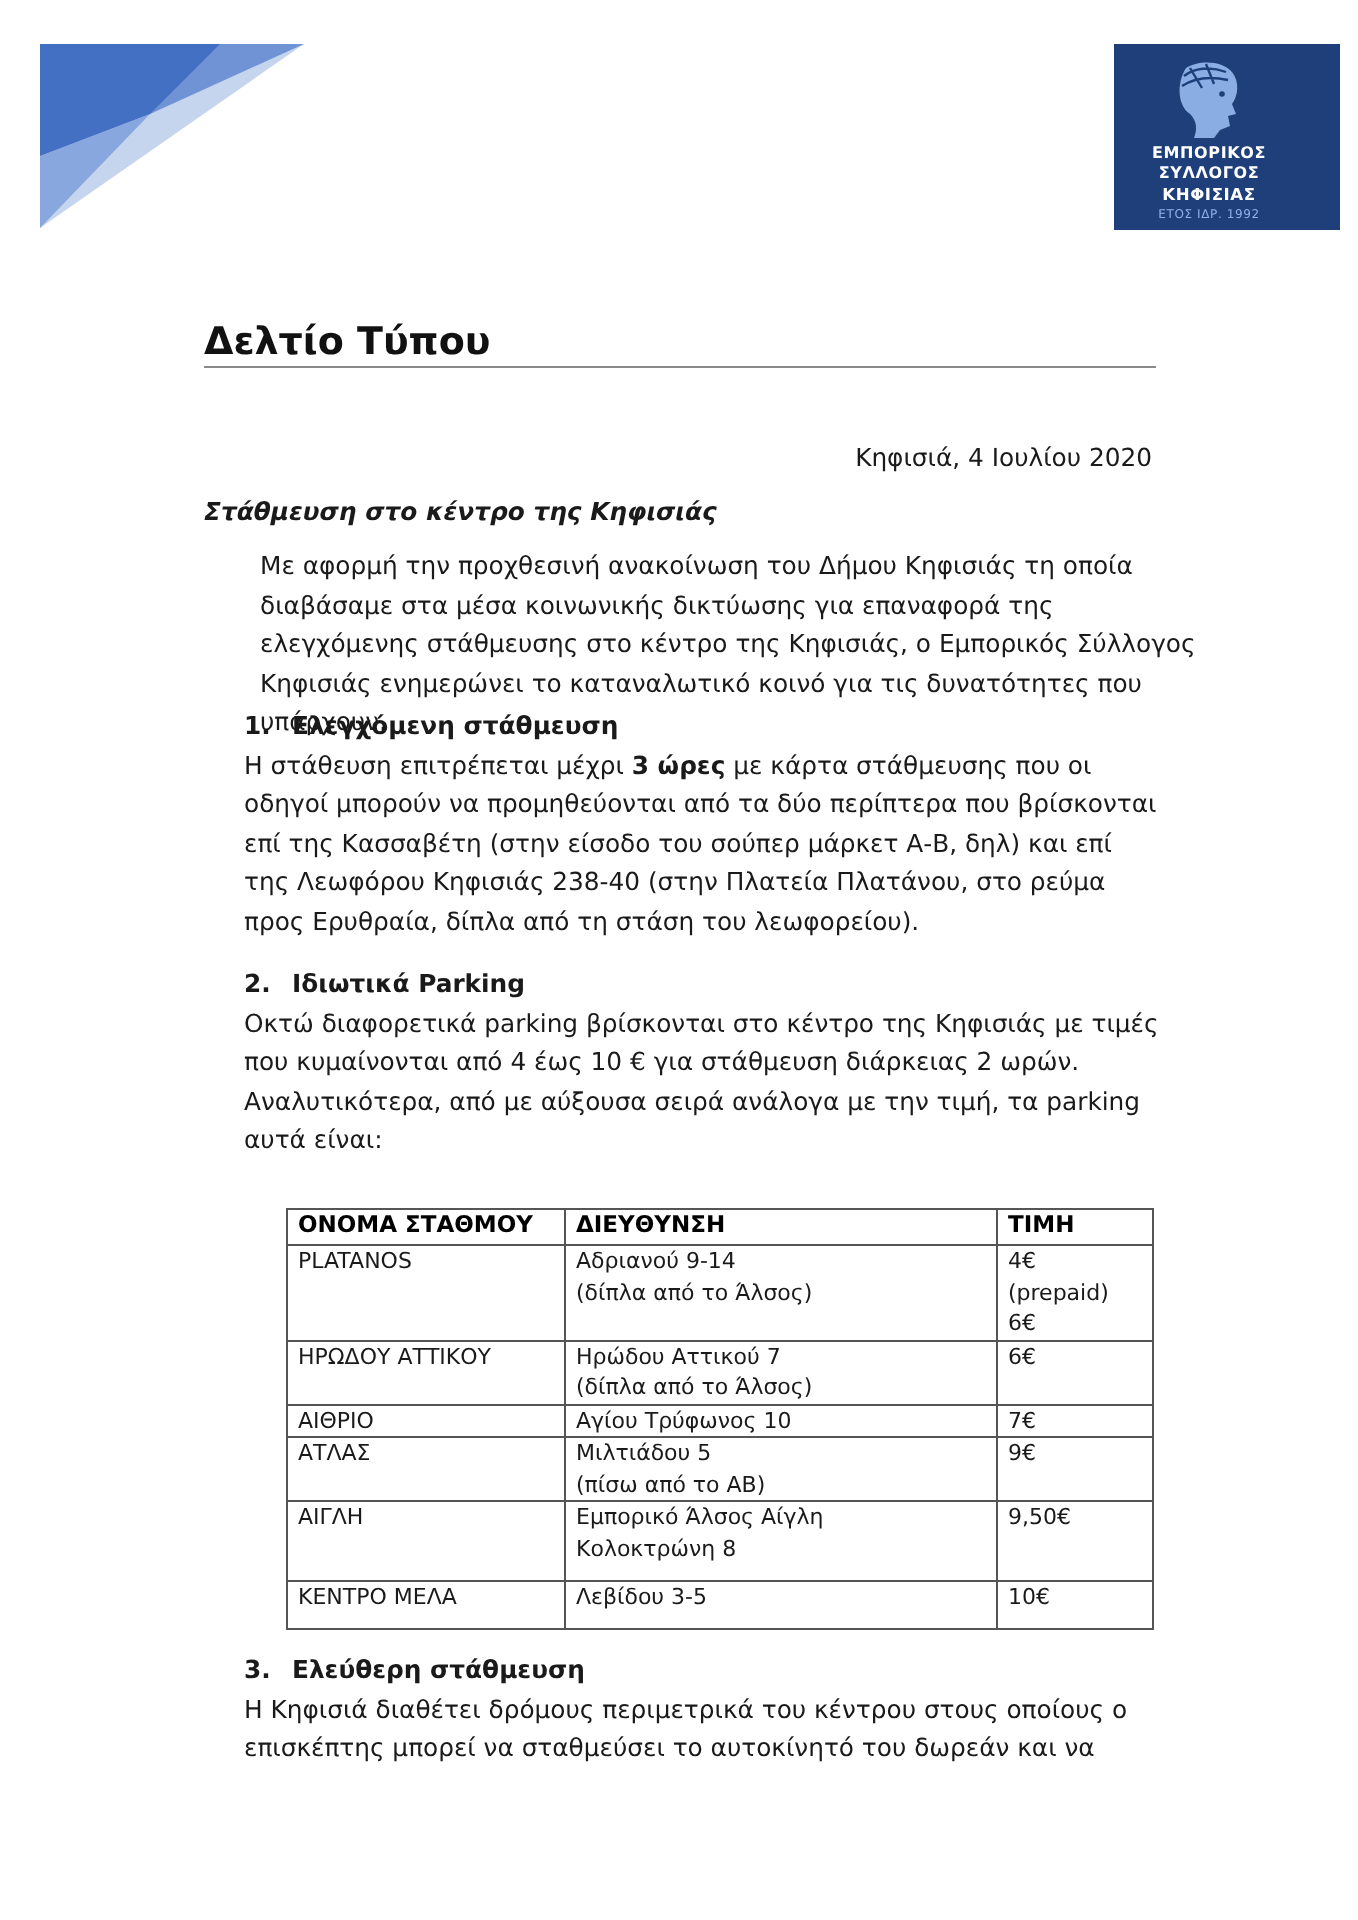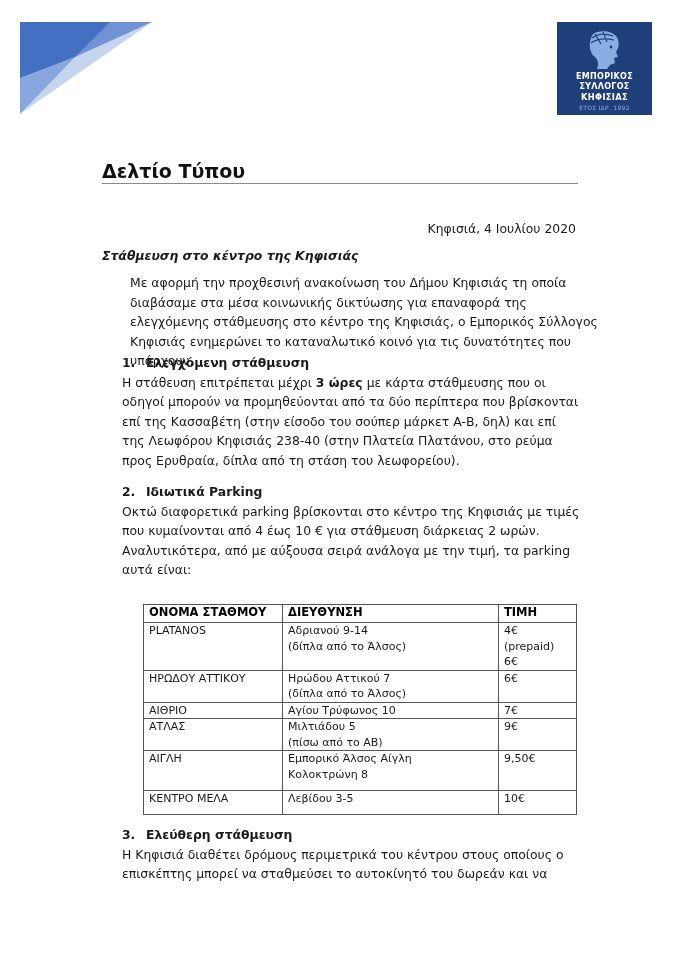--- a/index.html
+++ b/index.html
@@ -1,20 +1,20 @@
 <!DOCTYPE html>
 <html><head>
 <meta charset="utf-8">
 <style>
   html, body { margin:0; padding:0; }
   body { width:679px; height:960px; background:#ffffff; position:relative; overflow:hidden;
          font-family:"DejaVu Sans", "Liberation Sans", sans-serif; color:#1a1a1a; }
   .abs { position:absolute; }
   .corner-tri { left:20px; top:22px; width:132px; height:92px; }
-  .logo { left:557px; top:22px; width:95px; height:93px; background:#1f3f7a; }
+  .logo { left:557px; top:22px; width:113px; height:93px; background:#1f3f7a; }
   .logo svg { position:absolute; left:26px; top:8px; }
   .logo .l1, .logo .l2, .logo .l3, .logo .l4 { position:absolute; left:0; width:95px; text-align:center;
        color:#ffffff; font-family:"DejaVu Sans", sans-serif; letter-spacing:0.3px; }
   .logo .l1 { top:50px; font-size:8px; font-weight:bold; }
   .logo .l2 { top:60px; font-size:8px; font-weight:bold; }
   .logo .l3 { top:70px; font-size:8.3px; font-weight:bold; }
   .logo .l4 { top:82px; font-size:6px; color:#8fb1e6; }
 
   .doc-title { left:102px; top:160px; font-size:19px; font-weight:bold; color:#111; }
   .title-rule { left:102px; top:183px; width:476px; height:1px; background:#8a8a8a; }

